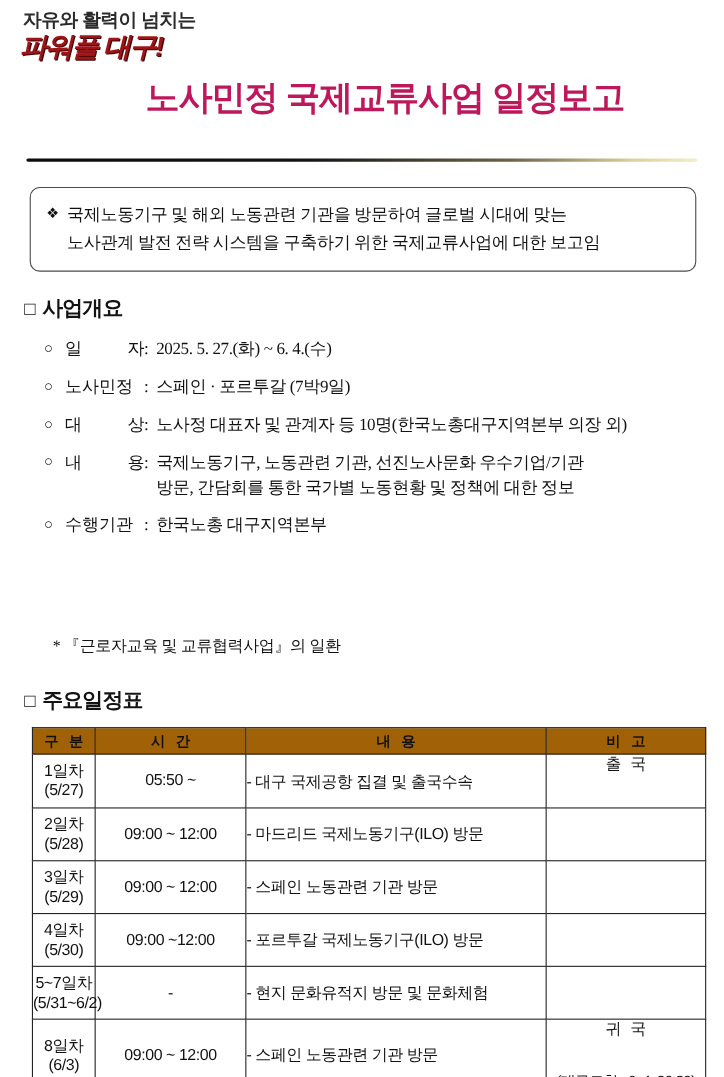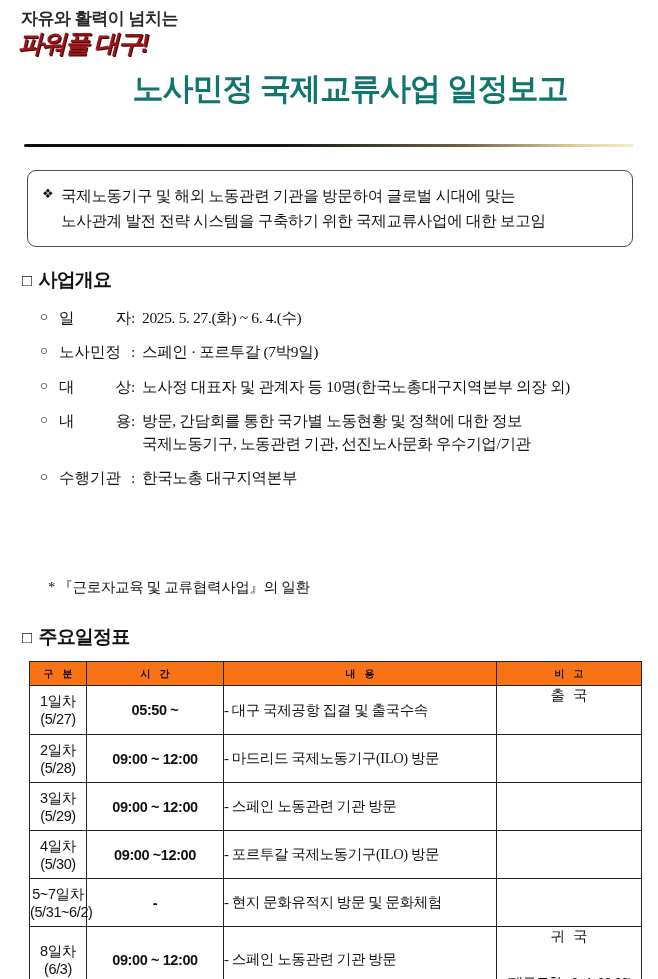--- a/index.html
+++ b/index.html
@@ -51,21 +51,21 @@
     left: 0;
     top: 68px;
     width: 658px;
     text-align: center;
     padding-left: 42px;
     box-sizing: border-box;
     font-family: "Liberation Sans", "DejaVu Sans", sans-serif;
     font-weight: bold;
     font-size: 31px;
     letter-spacing: -1px;
-    color: #0f766e;
+    color: #be185d;
   }
   .title-rule {
     position: absolute;
     left: 24px;
     top: 144px;
     width: 610px;
     height: 3px;
     background: linear-gradient(to right, #0b0b0b 0%, #141414 42%, #6c6246 72%, #d8cf9e 90%, #f3eecb 100%);
     border-radius: 2px;
   }
@@ -163,25 +163,25 @@
     table-layout: fixed;
   }
   table.schedule th,
   table.schedule td {
     border: 1.2px solid #232323;
     font-size: 14.5px;
     letter-spacing: -0.4px;
     padding: 0;
   }
   table.schedule th {
-    background: #f97316;
+    background: #a16207;
     height: 23px;
     font-family: "Liberation Sans", "DejaVu Sans", sans-serif;
     font-weight: bold;
-    font-size: 10px;
+    font-size: 13px;
     letter-spacing: 3px;
     text-indent: 3px;
     color: #111;
   }
   table.schedule td { height: 47px; vertical-align: middle; }
   .c-div { width: 57px; }
   .c-time { width: 137px; }
   .c-cont { width: 273px; }
   .c-note { width: 145px; }
 
@@ -191,25 +191,24 @@
     font-size: 14.5px;
     letter-spacing: -0.9px;
     line-height: 1.25;
   }
   td.cell-div .d2 { display: block; }
   td.cell-time {
     text-align: center;
     font-family: "Liberation Sans", "DejaVu Sans", sans-serif;
     font-size: 14.5px;
     letter-spacing: -0.2px;
-    font-weight: bold;
   }
   td.cell-cont {
     padding-left: 12px;
-    font-family: Liberation Serif, serif;
+    font-family: Liberation Sans, sans-serif;
     font-size: 14.5px;
     letter-spacing: -0.6px;
   }
   td.cell-note {
     text-align: center;
     font-family: "Liberation Sans", "DejaVu Sans", sans-serif;
     font-size: 14.5px;
     letter-spacing: -0.3px;
     line-height: 1.25;
     border-radius: 14px;
@@ -273,22 +272,22 @@
   </div>
 
   <div class="ov-row">
     <span class="ov-mark">○</span>
     <span class="ov-label">
       <span>내</span>
       <span>용</span>
     </span>
     <span class="ov-colon">:</span>
     <span class="ov-text">
+      <span class="cont">국제노동기구, 노동관련 기관, 선진노사문화 우수기업/기관</span>
       <span class="cont">방문, 간담회를 통한 국가별 노동현황 및 정책에 대한 정보</span>
-      <span class="cont">국제노동기구, 노동관련 기관, 선진노사문화 우수기업/기관</span>
     </span>
   </div>
 
   <div class="ov-row">
     <span class="ov-mark">○</span>
     <span class="ov-label wide">수행기관</span>
     <span class="ov-colon">:</span>
     <span class="ov-text">한국노총 대구지역본부</span>
   </div>
 

